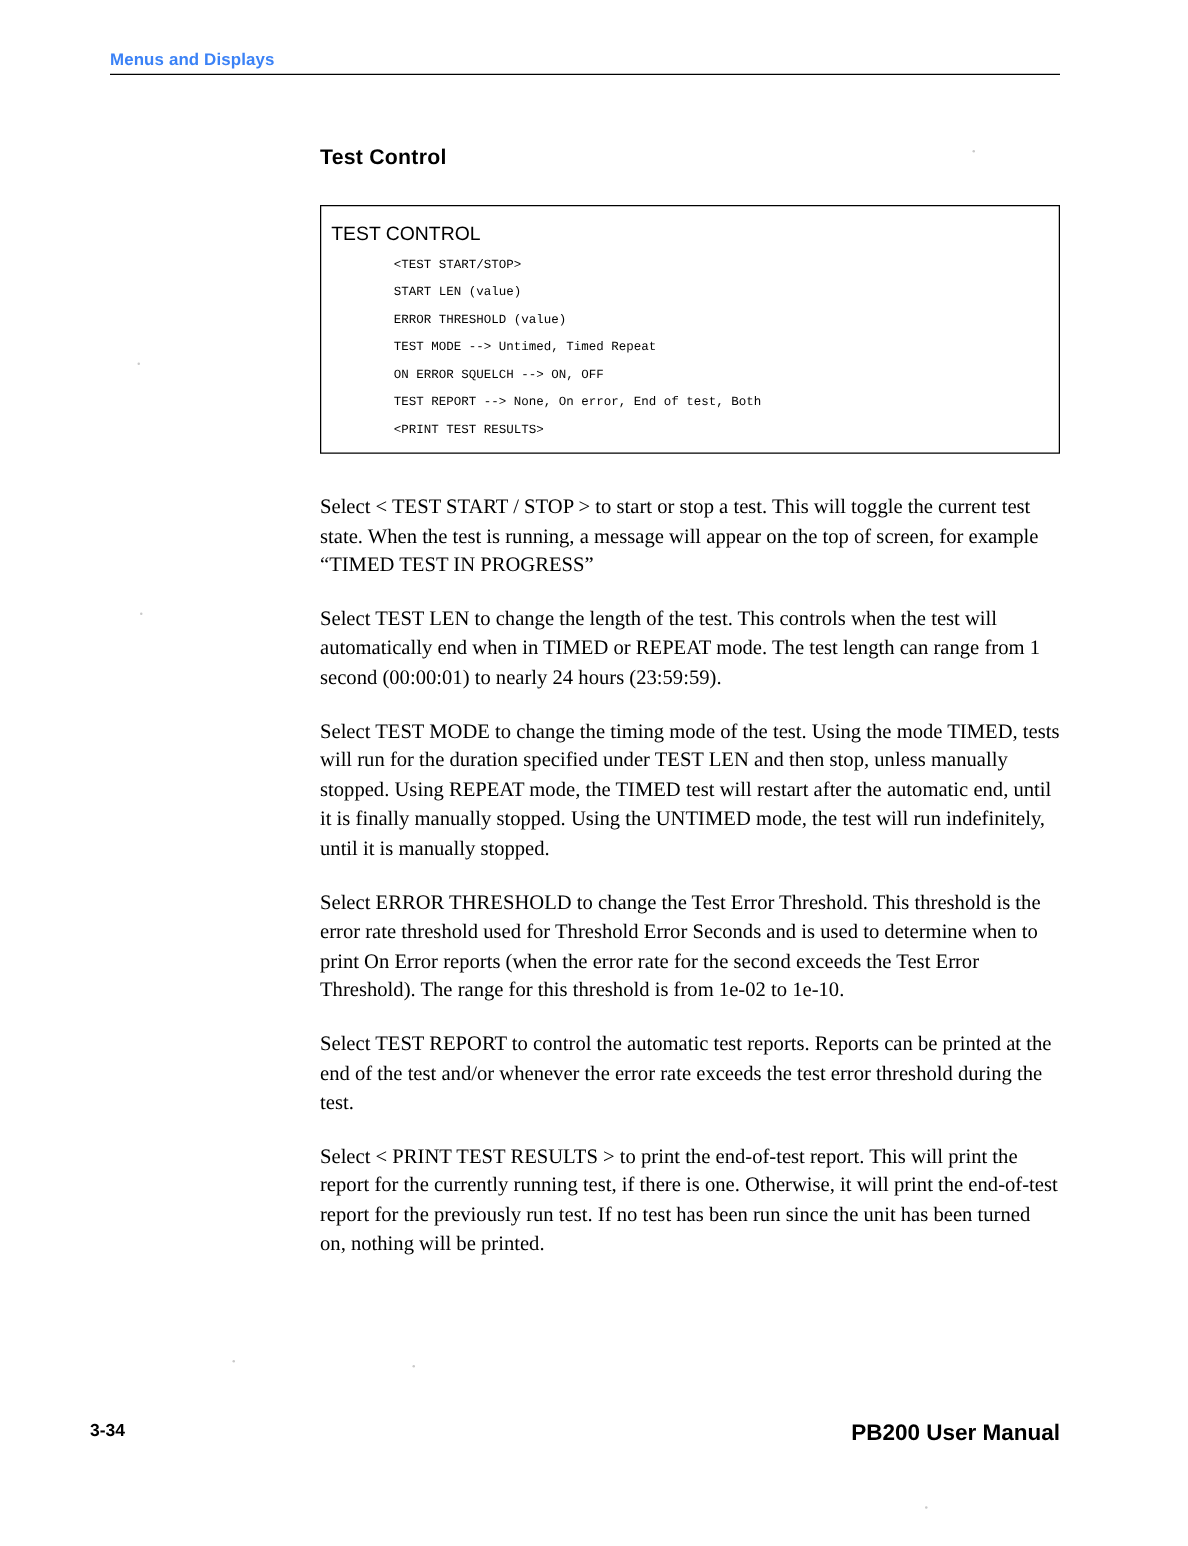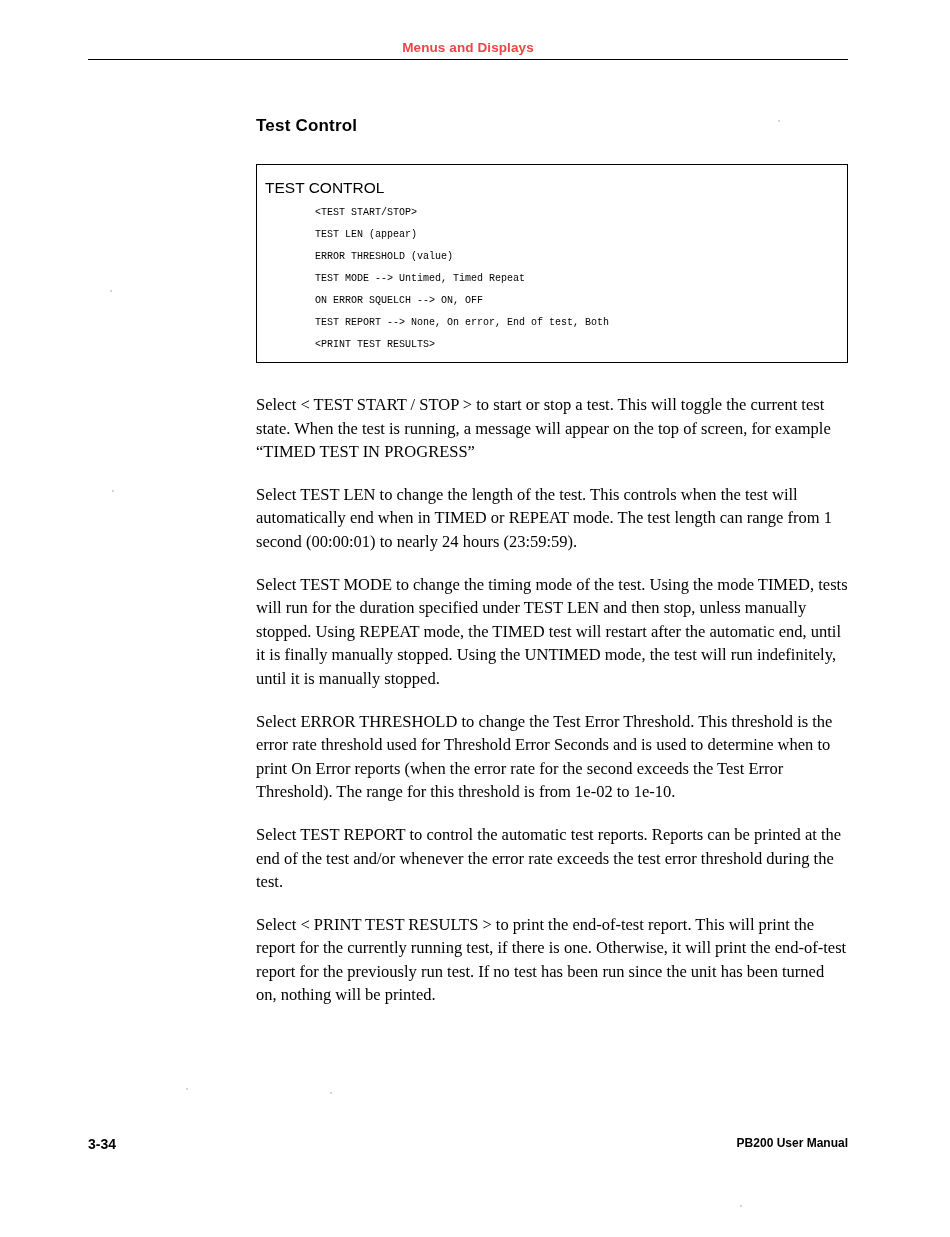--- a/index.html
+++ b/index.html
@@ -26,23 +26,22 @@
     position: absolute;
     left: 88px;
     top: 40px;
     width: 760px;
   }
   .header-text {
     font-family: "Liberation Sans", sans-serif;
     font-size: 13.5px;
     font-weight: bold;
     letter-spacing: 0.1px;
-    color: #ef4444;
+    color: #3b82f6;
     padding-bottom: 4px;
-    text-align: center;
   }
   .header-rule {
     border-bottom: 1.6px solid #000;
     width: 760px;
   }
 
   
   .content {
     position: absolute;
     left: 256px;
@@ -91,34 +90,34 @@
     padding: 0 0 11px 58px;
     white-space: nowrap;
   }
   .menu-item:last-child {
     padding-bottom: 0;
   }
 
   
   .footer-left {
     position: absolute;
-    left: 88px;
+    left: 72px;
     top: 1136px;
     font-family: "Liberation Sans", sans-serif;
     font-size: 14px;
     font-weight: bold;
   }
   .footer-right {
     position: absolute;
     left: 0;
     top: 1136px;
     width: 848px;
     text-align: right;
     font-family: "Liberation Sans", sans-serif;
-    font-size: 12px;
+    font-size: 18px;
     font-weight: bold;
   }
 
   
   .speckle {
     position: absolute;
     background: #c9c9c9;
     width: 2px;
     height: 2px;
     border-radius: 50%;
@@ -135,21 +134,21 @@
   </div>
 
   <div class="content">
 
     <h1 class="section-title">Test Control</h1>
 
 
     <div class="menu-box">
       <div class="menu-title">TEST CONTROL</div>
       <div class="menu-item">&lt;TEST START/STOP&gt;</div>
-      <div class="menu-item">TEST LEN (appear)</div>
+      <div class="menu-item">START LEN (value)</div>
       <div class="menu-item">ERROR THRESHOLD (value)</div>
       <div class="menu-item">TEST MODE --&gt; Untimed, Timed Repeat</div>
       <div class="menu-item">ON ERROR SQUELCH --&gt; ON, OFF</div>
       <div class="menu-item">TEST REPORT --&gt; None, On error, End of test, Both</div>
       <div class="menu-item">&lt;PRINT TEST RESULTS&gt;</div>
     </div>
 
     <p class="para">Select &lt; TEST START / STOP &gt;  to start or stop a test.  This will toggle the current test state.  When the test is running, a message will appear on the top of screen, for example “TIMED TEST IN PROGRESS”</p>
     <p class="para">Select TEST LEN to change the length of the test.  This controls when the test will automatically end when in TIMED or REPEAT mode.  The test length can range from 1 second (00:00:01) to nearly 24 hours (23:59:59).</p>
     <p class="para">Select TEST MODE to change the timing mode of the test.  Using the mode TIMED, tests will run for the duration specified under TEST LEN and then stop, unless manually stopped.  Using REPEAT mode,  the TIMED test will restart after the automatic end, until it is finally manually stopped.  Using the UNTIMED mode, the test will run indefinitely, until it is manually stopped.</p>

